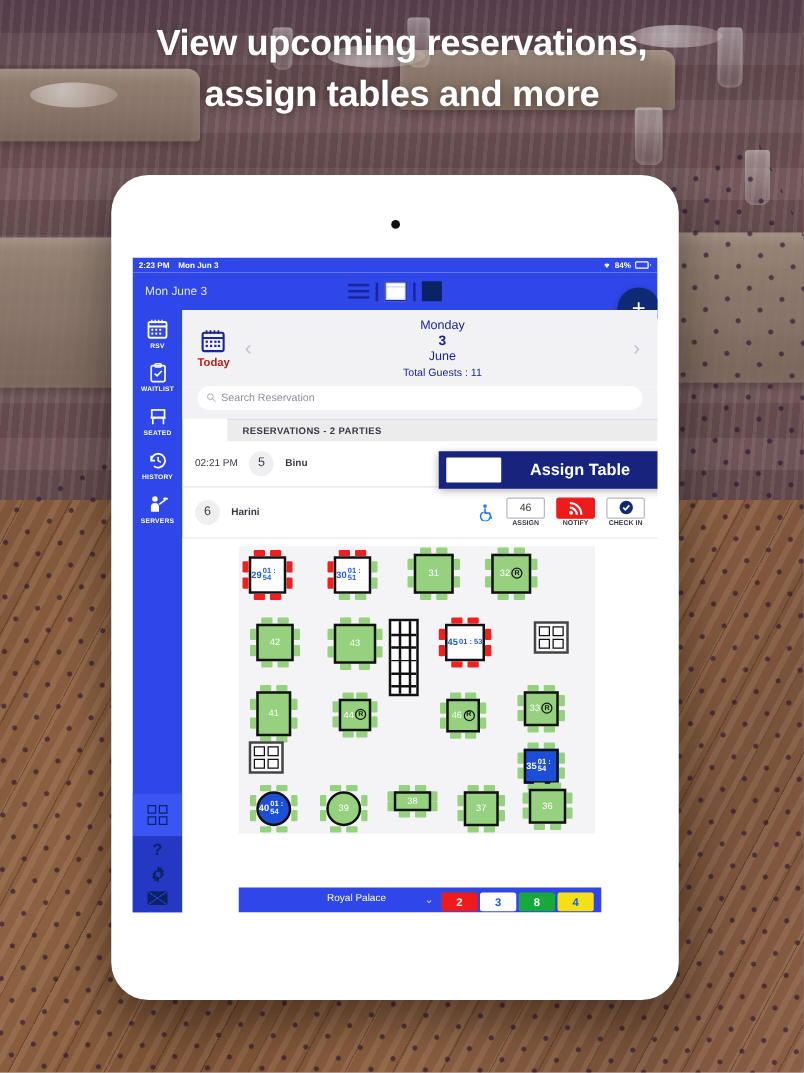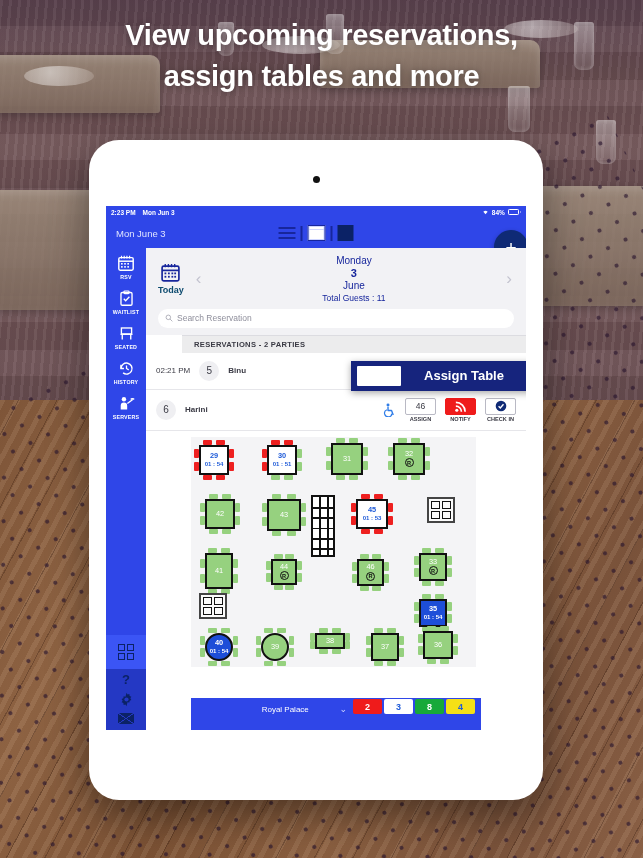--- a/index.html
+++ b/index.html
@@ -147,21 +147,21 @@
                 linear-gradient(to bottom left, transparent 47%, #2438c4 48%, #2438c4 52%, transparent 53%); }
 
   
   .main { flex:1; display:flex; flex-direction:column; min-width:0; background:#fff; position:relative; }
 
   
   .date-header {
     background:#f2f2f5; display:flex; align-items:center; gap:10px;
     padding:7px 12px 6px; flex-shrink:0;
   }
-  .today-btn { display:flex; flex-direction:column; align-items:center; gap:2px; color:#0c4a6e; }
+  .today-btn { display:flex; flex-direction:column; align-items:center; gap:2px; color:#b91c1c; }
   .today-label { font-size:9px; font-weight:bold; }
   .chev { color:#c3c3cf; font-size:17px; font-weight:300; line-height:1; padding:0 2px; }
   .date-center { flex:1; text-align:center; color:#17269c; line-height:1.18; }
   .d-day { font-size:10px; }
   .d-num { font-size:11px; font-weight:bold; }
   .d-mon { font-size:10px; }
   .d-guests { font-size:8.5px; margin-top:1px; }
 
   
   .search-wrap { background:#f2f2f5; padding:0 12px 7px; flex-shrink:0; }
@@ -209,21 +209,21 @@
   .tbl .top, .tbl .bot { position:absolute; left:0; right:0; display:flex; justify-content:space-evenly; }
   .tbl .top { top:-5px; } .tbl .bot { bottom:-5px; }
   .tbl .lft, .tbl .rgt { position:absolute; top:0; bottom:0; display:flex; flex-direction:column; justify-content:space-evenly; }
   .tbl .lft { left:-5px; } .tbl .rgt { right:-5px; }
   .ch { background:#96d17f; border-radius:1px; }
   .top .ch, .bot .ch { width:9px; height:5px; }
   .lft .ch, .rgt .ch { width:5px; height:9px; }
   .ch.red { background:#ee2020; }
   .surface {
     position:absolute; inset:0; border:2.2px solid #111; background:#96d17f;
-    display:flex; flex-direction:column; align-items:center; justify-content:center; gap:1px;
+    display:flex; flex-direction:row; align-items:center; justify-content:center; gap:1px;
   }
   .surface.round, .tblwrap.round .surface { border-radius:50%; }
   .surface.white { background:#fff; }
   .surface.red { background:#1d4ed8; }
   .t-num { font-size:7.4px; color:#fff; line-height:1; }
   .surface.white .t-num { color:#1f5bd8; font-weight:bold; }
   .surface.red .t-num { color:#fff; font-weight:bold; }
   .t-timer { font-size:6px; line-height:1; color:#1f5bd8; font-weight:bold; }
   .surface.red .t-timer { color:#fff; }
   .r-badge { width:9px; height:9px; border-radius:50%; border:1.3px solid #111; color:#111;
@@ -232,21 +232,21 @@
   .stairs { position:absolute; border:2px solid #111; background:#fff; }
   .stairs i { position:absolute; left:0; right:0; height:1.6px; background:#111; }
   .stairs b { position:absolute; top:0; bottom:0; width:1.6px; background:#111; }
   .door { position:absolute; border:2px solid #444; background:#fbfbfb; padding:2px;
           display:grid; grid-template-columns:1fr 1fr; grid-template-rows:1fr 1fr; gap:2px; }
   .door i { border:1.6px solid #111; display:block; }
 
   
   .floor-footer {
     position:absolute; left:45px; right:45px; bottom:0; height:20px; background:#2f46e8;
-    display:flex; align-items:flex-end; padding:16px 6px; gap:6px;
+    display:flex; align-items:flex-start; padding:4px 6px; gap:6px;
   }
   .fp-name { color:#fff; font-size:8px; flex:1; text-align:center; }
   .fp-chev { color:#cdd4ff; font-size:9px; }
   .legend { display:flex; gap:2px; }
   .lg { width:29px; height:15px; border-radius:2px; display:flex; align-items:center; justify-content:center;
         font-size:9px; font-weight:bold; }
 </style>
 </head>
 <body>
 

